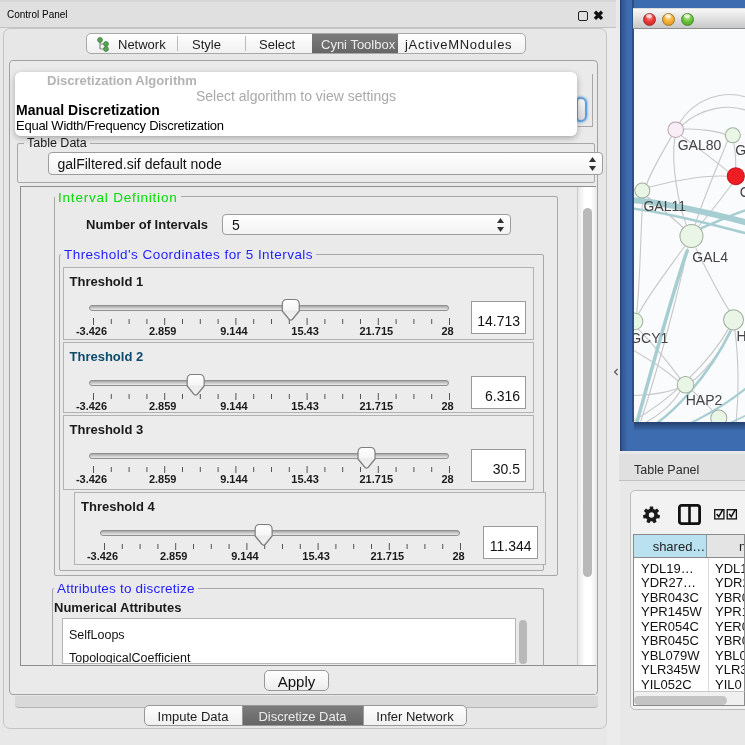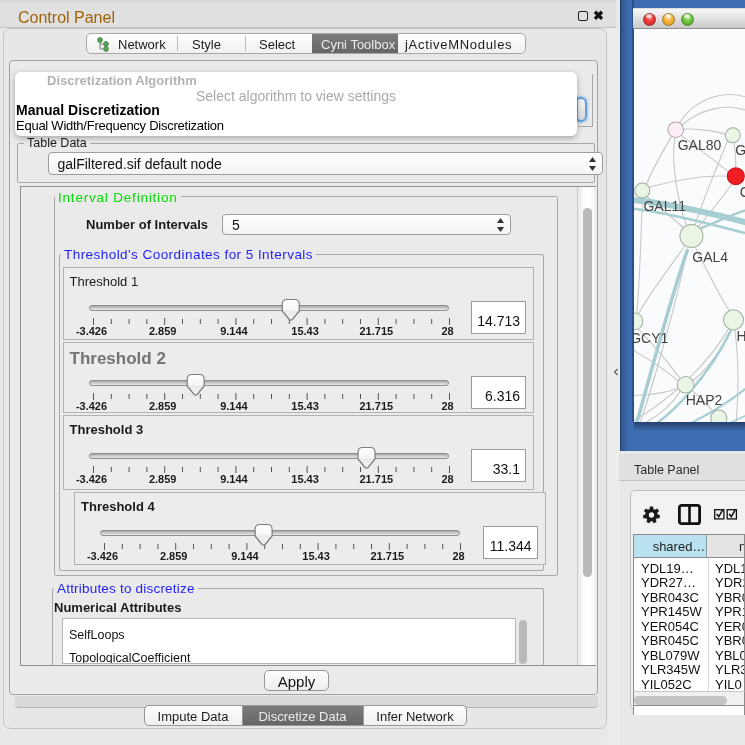--- a/index.html
+++ b/index.html
@@ -77,21 +77,21 @@
     <text x="691.5" y="262">GAL4</text>
     <text x="629.5" y="343">GCY1</text>
     <text x="735.7" y="341">H</text>
     <text x="685" y="405">HAP2</text>
   </g>
 </svg>
 </div>
 
 <div class="abs titlebar" style="left:0;top:2px;width:616px;height:25px;"></div>
 <div class="abs" style="left:0;top:0;width:616px;height:2px;background:#d6d6d6;"></div>
-<div class="abs" style="left:18px;top:8.5px;font-size:16px;color:#a16207;">Control Panel</div>
+<div class="abs" style="left:7px;top:8.5px;font-size:10px;color:#000000;">Control Panel</div>
 
 <div class="abs" style="left:578px;top:11px;width:8px;height:8px;border:1.5px solid #222;border-radius:2px;"></div>
 <div class="abs" style="left:593px;top:7.5px;font-size:13px;font-weight:bold;color:#111;">✖</div>
 
 <div class="abs" style="left:2.5px;top:28px;width:604px;height:700.5px;border:1px solid #c4c4c4;border-radius:7px;background:#e7e7e7;box-sizing:border-box;"></div>
 <div class="abs" style="left:607px;top:28px;width:13px;height:717px;background:#ececec;"></div>
 
 <div class="abs" style="left:8.5px;top:60px;width:589.5px;height:635px;border:1px solid #a2a2a2;border-radius:4px;background:rgba(234,234,234,0.99);box-sizing:border-box;"></div>
 
 <div class="abs" style="left:15px;top:695.5px;width:583px;height:12px;background:#d9d9d9;border-bottom:1px solid #b5b5b5;border-radius:0 0 4px 4px;box-sizing:border-box;"></div>
@@ -140,21 +140,21 @@
   <svg style="position:absolute;right:5px;top:3px;" width="9" height="14" viewBox="0 0 9 14">
     <path d="M4.5,0 L8,5 L1,5 Z" fill="#333"></path>
       <path d="M4.5,14 L8,9 L1,9 Z" fill="#333"></path>
   </svg>
 </div>
 
 <div class="abs" style="left:58.5px;top:253.5px;width:483px;height:315px;border:1px solid #a8a8a8;border-radius:2px;"></div>
 <div class="abs" style="left:61px;top:247px;background:rgba(234,234,234,0.99);padding:0 3px;font-size:13.5px;letter-spacing:0.45px;color:#1f1fff;">Threshold's Coordinates for 5 Intervals</div>
 
 <div class="abs" style="left:62.5px;top:266.5px;width:471.5px;height:73px;background:rgba(236,236,236,0.99);border:1px solid #b2b2b2;box-sizing:border-box;">
-  <div style="position:absolute;left:6px;top:6px;font-size:13px;font-weight:normal;color:#1a1a1a;">Threshold 1</div>
+  <div style="position:absolute;left:6px;top:6px;font-size:13px;font-weight:bold;color:#1a1a1a;">Threshold 1</div>
   <svg style="position:absolute;left:0;top:0;" width="469.5" height="71" viewBox="0 0 469.5 71">
     <rect x="25.5" y="37.5" width="359.0" height="5" rx="2.5" fill="url(#groovegrad1)" stroke="#8f8f8f" stroke-width="1"></rect>
     <defs>
         <linearGradient id="groovegrad1" x1="0" y1="0" x2="0" y2="1">
           <stop offset="0" stop-color="#9e9e9e"></stop>
           <stop offset="0.45" stop-color="#c6c6c6"></stop>
           <stop offset="1" stop-color="#f2f2f2"></stop>
         </linearGradient>
       </defs>
 
@@ -173,21 +173,21 @@
     <text x="169.9" y="67" font-family="Liberation Sans" font-size="11px" font-weight="bold" fill="#1a1a1a" text-anchor="middle">9.144</text>
     <text x="241.1" y="67" font-family="Liberation Sans" font-size="11px" font-weight="bold" fill="#1a1a1a" text-anchor="middle">15.43</text>
     <text x="312.3" y="67" font-family="Liberation Sans" font-size="11px" font-weight="bold" fill="#1a1a1a" text-anchor="middle">21.715</text>
     <text x="383.5" y="67" font-family="Liberation Sans" font-size="11px" font-weight="bold" fill="#1a1a1a" text-anchor="middle">28</text>
   </svg>
   <div style="position:absolute;left:407.5px;top:33.5px;width:55px;height:32.5px;background:rgba(255,255,255,0.99);border:1px solid #9a9a9a;box-sizing:border-box;">
       <span style="position:absolute;right:5px;top:11px;font-size:14px;color:#111;">14.713</span>
     </div>
 </div>
 <div class="abs" style="left:62.5px;top:341.5px;width:471.5px;height:71px;background:rgba(236,236,236,0.99);border:1px solid #b2b2b2;box-sizing:border-box;">
-  <div style="position:absolute;left:6px;top:6px;font-size:17px;font-weight:bold;color:#737373;">Threshold 2</div>
+  <div style="position:absolute;left:6px;top:6px;font-size:13px;font-weight:bold;color:#0c4a6e;">Threshold 2</div>
   <svg style="position:absolute;left:0;top:0;" width="469.5" height="69" viewBox="0 0 469.5 69">
     <rect x="25.5" y="37.5" width="359.0" height="5" rx="2.5" fill="url(#groovegrad2)" stroke="#8f8f8f" stroke-width="1"></rect>
     <defs>
         <linearGradient id="groovegrad2" x1="0" y1="0" x2="0" y2="1">
           <stop offset="0" stop-color="#9e9e9e"></stop>
           <stop offset="0.45" stop-color="#c6c6c6"></stop>
           <stop offset="1" stop-color="#f2f2f2"></stop>
         </linearGradient>
       </defs>
 
@@ -235,21 +235,21 @@
         </linearGradient>
       </defs>
     <text x="27.5" y="67" font-family="Liberation Sans" font-size="11px" font-weight="bold" fill="#1a1a1a" text-anchor="middle">-3.426</text>
     <text x="98.7" y="67" font-family="Liberation Sans" font-size="11px" font-weight="bold" fill="#1a1a1a" text-anchor="middle">2.859</text>
     <text x="169.9" y="67" font-family="Liberation Sans" font-size="11px" font-weight="bold" fill="#1a1a1a" text-anchor="middle">9.144</text>
     <text x="241.1" y="67" font-family="Liberation Sans" font-size="11px" font-weight="bold" fill="#1a1a1a" text-anchor="middle">15.43</text>
     <text x="312.3" y="67" font-family="Liberation Sans" font-size="11px" font-weight="bold" fill="#1a1a1a" text-anchor="middle">21.715</text>
     <text x="383.5" y="67" font-family="Liberation Sans" font-size="11px" font-weight="bold" fill="#1a1a1a" text-anchor="middle">28</text>
   </svg>
   <div style="position:absolute;left:407.5px;top:33.5px;width:55px;height:32.5px;background:rgba(255,255,255,0.99);border:1px solid #9a9a9a;box-sizing:border-box;">
-      <span style="position:absolute;right:5px;top:11px;font-size:14px;color:#111;">33.1</span>
+      <span style="position:absolute;right:5px;top:11px;font-size:14px;color:#111;">30.5</span>
     </div>
 </div>
 <div class="abs" style="left:74px;top:491.5px;width:471.5px;height:73px;background:rgba(236,236,236,0.99);border:1px solid #b2b2b2;box-sizing:border-box;">
   <div style="position:absolute;left:6px;top:6px;font-size:13px;font-weight:bold;color:#1a1a1a;">Threshold 4</div>
   <svg style="position:absolute;left:0;top:0;" width="469.5" height="71" viewBox="0 0 469.5 71">
     <rect x="25.5" y="37.5" width="359.0" height="5" rx="2.5" fill="url(#groovegrad4)" stroke="#8f8f8f" stroke-width="1"></rect>
     <defs>
         <linearGradient id="groovegrad4" x1="0" y1="0" x2="0" y2="1">
           <stop offset="0" stop-color="#9e9e9e"></stop>
           <stop offset="0.45" stop-color="#c6c6c6"></stop>
@@ -327,21 +327,21 @@
   <rect x="1.4" y="1.4" width="20.2" height="18.2" rx="2.2" fill="none" stroke="#111" stroke-width="2.8"></rect>
   <line x1="11.5" y1="1.4" x2="11.5" y2="19.6" stroke="#111" stroke-width="2.6"></line>
 </svg>
 <svg class="abs" style="left:714px;top:507px;" width="25" height="13" viewBox="0 0 25 13">
   <rect x="0.7" y="2.7" width="9.2" height="9.2" fill="none" stroke="#111" stroke-width="1.3"></rect>
   <path d="M2.6,7 l2.2,2.6 4,-7" stroke="#111" stroke-width="1.5" fill="none"></path>
   <rect x="13.2" y="2.7" width="9.2" height="9.2" fill="none" stroke="#111" stroke-width="1.3"></rect>
   <path d="M15.1,7 l2.2,2.6 4,-7" stroke="#111" stroke-width="1.5" fill="none"></path>
 </svg>
 
-<div class="abs" style="left:633px;top:534px;width:112px;height:181px;background:rgba(255,255,255,0.99);border:1px solid #8a8a8a;border-bottom:none;box-sizing:border-box;overflow:hidden;">
+<div class="abs" style="left:633px;top:534px;width:112px;height:157px;background:rgba(255,255,255,0.99);border:1px solid #8a8a8a;border-bottom:none;box-sizing:border-box;overflow:hidden;">
   <div style="position:absolute;left:0;top:0;width:73px;height:23px;background:rgba(185,225,240,0.99);border-right:1px solid #8a9ca5;border-bottom:1px solid #8a8a8a;box-sizing:border-box;text-align:center;font-size:13px;color:#222;"><span style="position:relative;top:4px;left:9px;">shared…</span></div>
   <div style="position:absolute;left:73px;top:0;width:60px;height:23px;background:rgba(228,228,228,0.99);border-bottom:1px solid #8a8a8a;box-sizing:border-box;font-size:13px;color:#222;">
       <span style="position:absolute;left:32px;top:4px;">n</span>
     </div>
   <div style="position:absolute;left:73.5px;top:23px;width:1px;height:140px;background:#dcdcdc;"></div>
   <div style="position:absolute;left:7px;top:26.5px;font-size:13px;color:#111;line-height:14.5px;">YDL19…<br>YDR27…<br>YBR043C<br>YPR145W<br>YER054C<br>YBR045C<br>YBL079W<br>YLR345W<br>YIL052C</div>
   <div style="position:absolute;left:81px;top:26.5px;font-size:13px;color:#111;line-height:14.5px;">YDL1<br>YDR2<br>YBR0<br>YPR1<br>YER0<br>YBR0<br>YBL0<br>YLR3<br>YIL0</div>
 </div>
 <div class="abs" style="left:633px;top:691px;width:112px;height:15px;background:#f0f0f0;border:1px solid #8a8a8a;border-top:1px solid #c9c9c9;box-sizing:border-box;"></div>
 <div class="abs" style="left:634px;top:695.5px;width:93px;height:9px;background:#c4c4c4;border-radius:5px;"></div>

